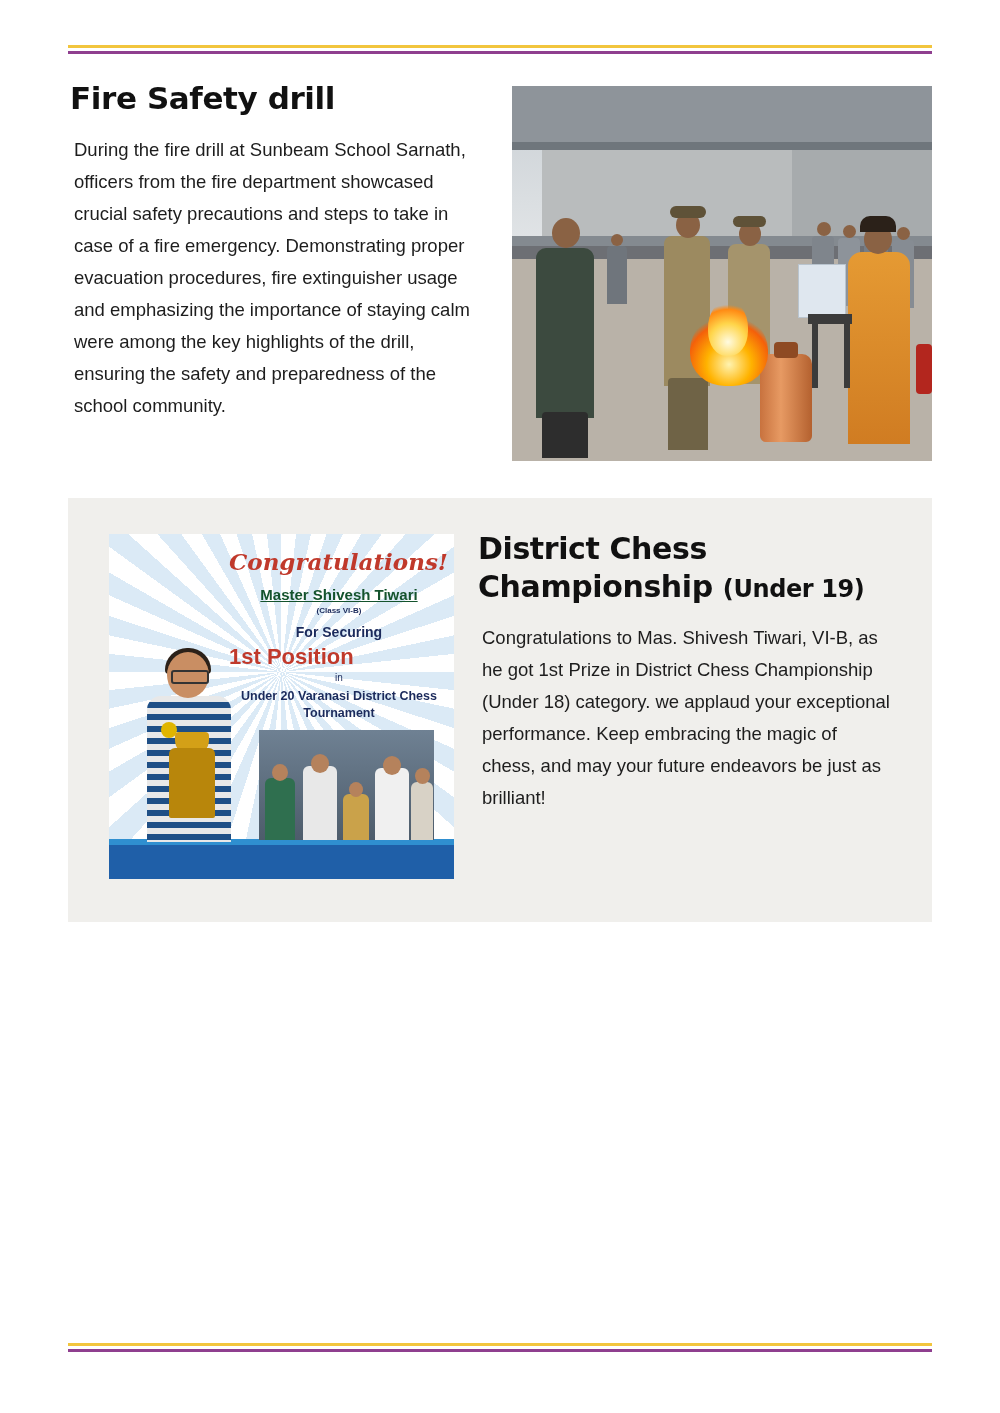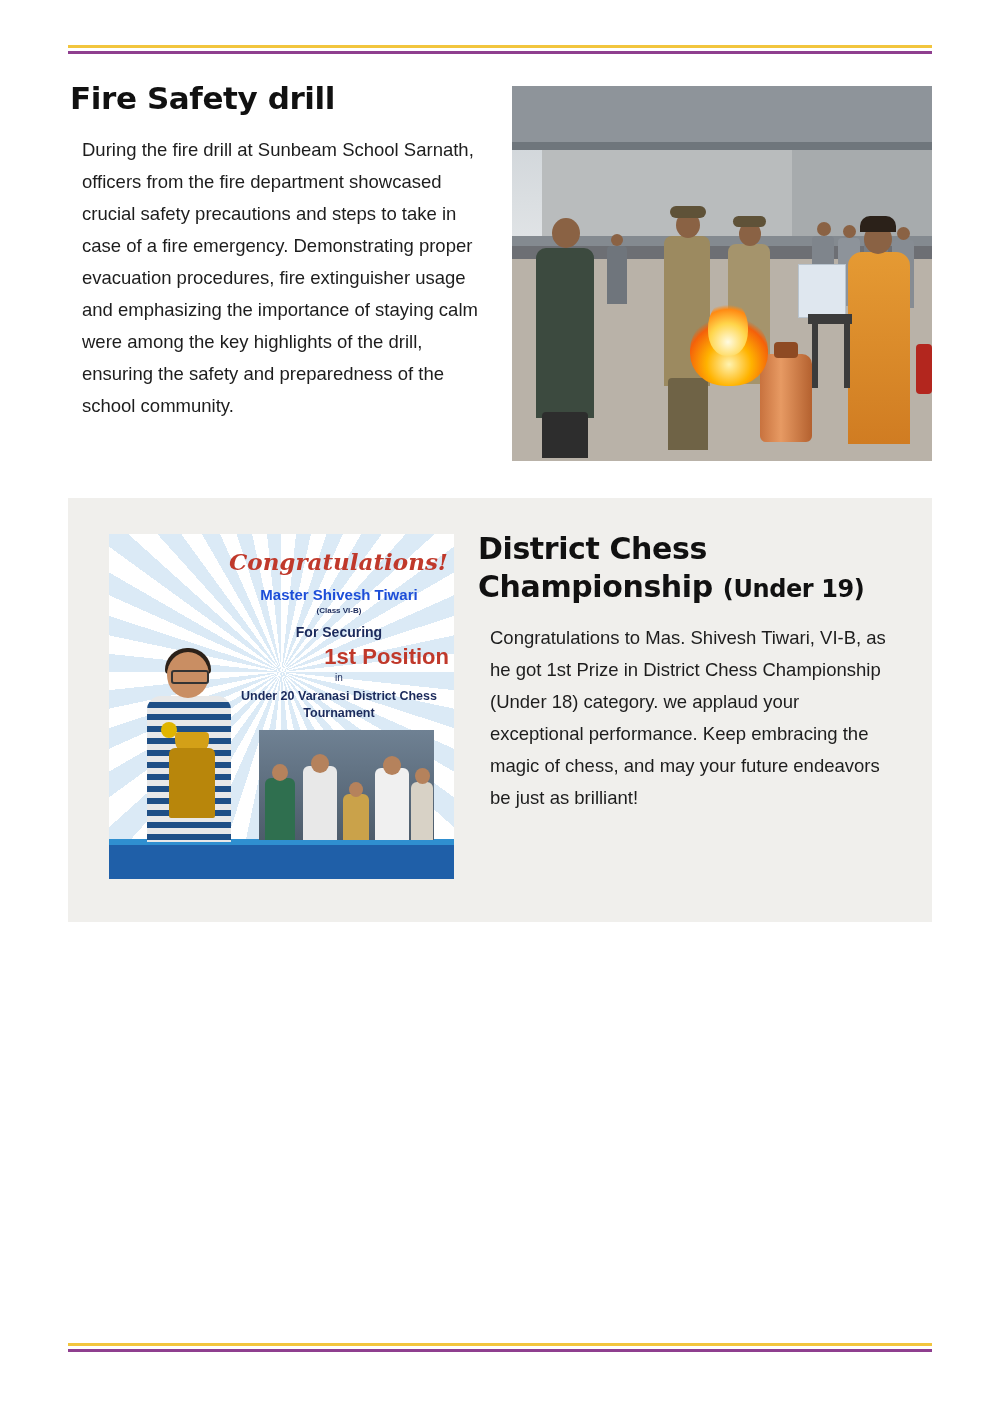--- a/index.html
+++ b/index.html
@@ -56,21 +56,21 @@
     font-size: 31px;
     font-weight: bold;
     letter-spacing: -0.4px;
     margin: 0 0 18px 0;
     color: #111111;
   }
   .body-text {
     font-size: 18.5px;
     line-height: 32px;
     color: #1d1d1d;
-    margin: 12px;
+    margin: 4px;
   }
 
   
   .fire-photo {
     position: absolute;
     right: 0;
     top: 6px;
     width: 420px;
     height: 375px;
     overflow: hidden;
@@ -173,24 +173,24 @@
     border:2px solid #8e3c8e;
   }
   .pz-logo-t1 { font-family:"DejaVu Serif", serif; font-size:15px; color:#2c2c6c; font-weight:bold; margin-top:2px; }
   .pz-logo-t2 { font-size:12px; color:#c62828; font-weight:bold; letter-spacing:1px; }
   .pz-logo-t3 { font-size:7px; color:#333; }
   .pz-congrats {
     left:120px; top:14px; width:220px; text-align:left;
     font-family:"DejaVu Serif", serif; font-style:italic; font-weight:bold;
     font-size:23px; color:#c0392b;
   }
-  .pz-name { left:120px; top:52px; width:220px; text-align:center; font-size:15px; font-weight:bold; color:#1d4ed8; }
+  .pz-name { left:120px; top:52px; width:220px; text-align:center; font-size:15px; font-weight:bold; color:#14532d;text-decoration:underline; }
   .pz-class { left:120px; top:72px; width:220px; text-align:center; font-size:8px; font-weight:bold; color:#1b2a5b; }
   .pz-for { left:120px; top:90px; width:220px; text-align:center; font-size:14px; font-weight:bold; color:#1b2a5b; }
-  .pz-pos { left:120px; top:110px; width:220px; text-align:right; font-size:22px; font-weight:bold; color:#c0392b; }
+  .pz-pos { left:120px; top:110px; width:220px; text-align:left; font-size:22px; font-weight:bold; color:#c0392b; }
   .pz-in { left:120px; top:138px; width:220px; text-align:center; font-size:10px; color:#1b2a5b; }
   .pz-tourn { left:120px; top:154px; width:220px; text-align:center; font-size:12.5px; font-weight:bold; line-height:17px; color:#1b2a5b; }
   .pz-boy {
     left:18px; top:118px; width:120px; height:190px;
   }
   .pz-boy-head { position:absolute; left:40px; top:0; width:42px; height:46px; border-radius:50%; background:#c98e63; }
   .pz-boy-hair { position:absolute; left:38px; top:-4px; width:46px; height:26px; border-radius:22px 22px 4px 4px; background:#2b2119; }
   .pz-boy-glass { position:absolute; left:44px; top:18px; width:34px; height:10px; border:2px solid #333; border-radius:3px; }
   .pz-boy-body {
     position:absolute; left:20px; top:44px; width:84px; height:146px;

